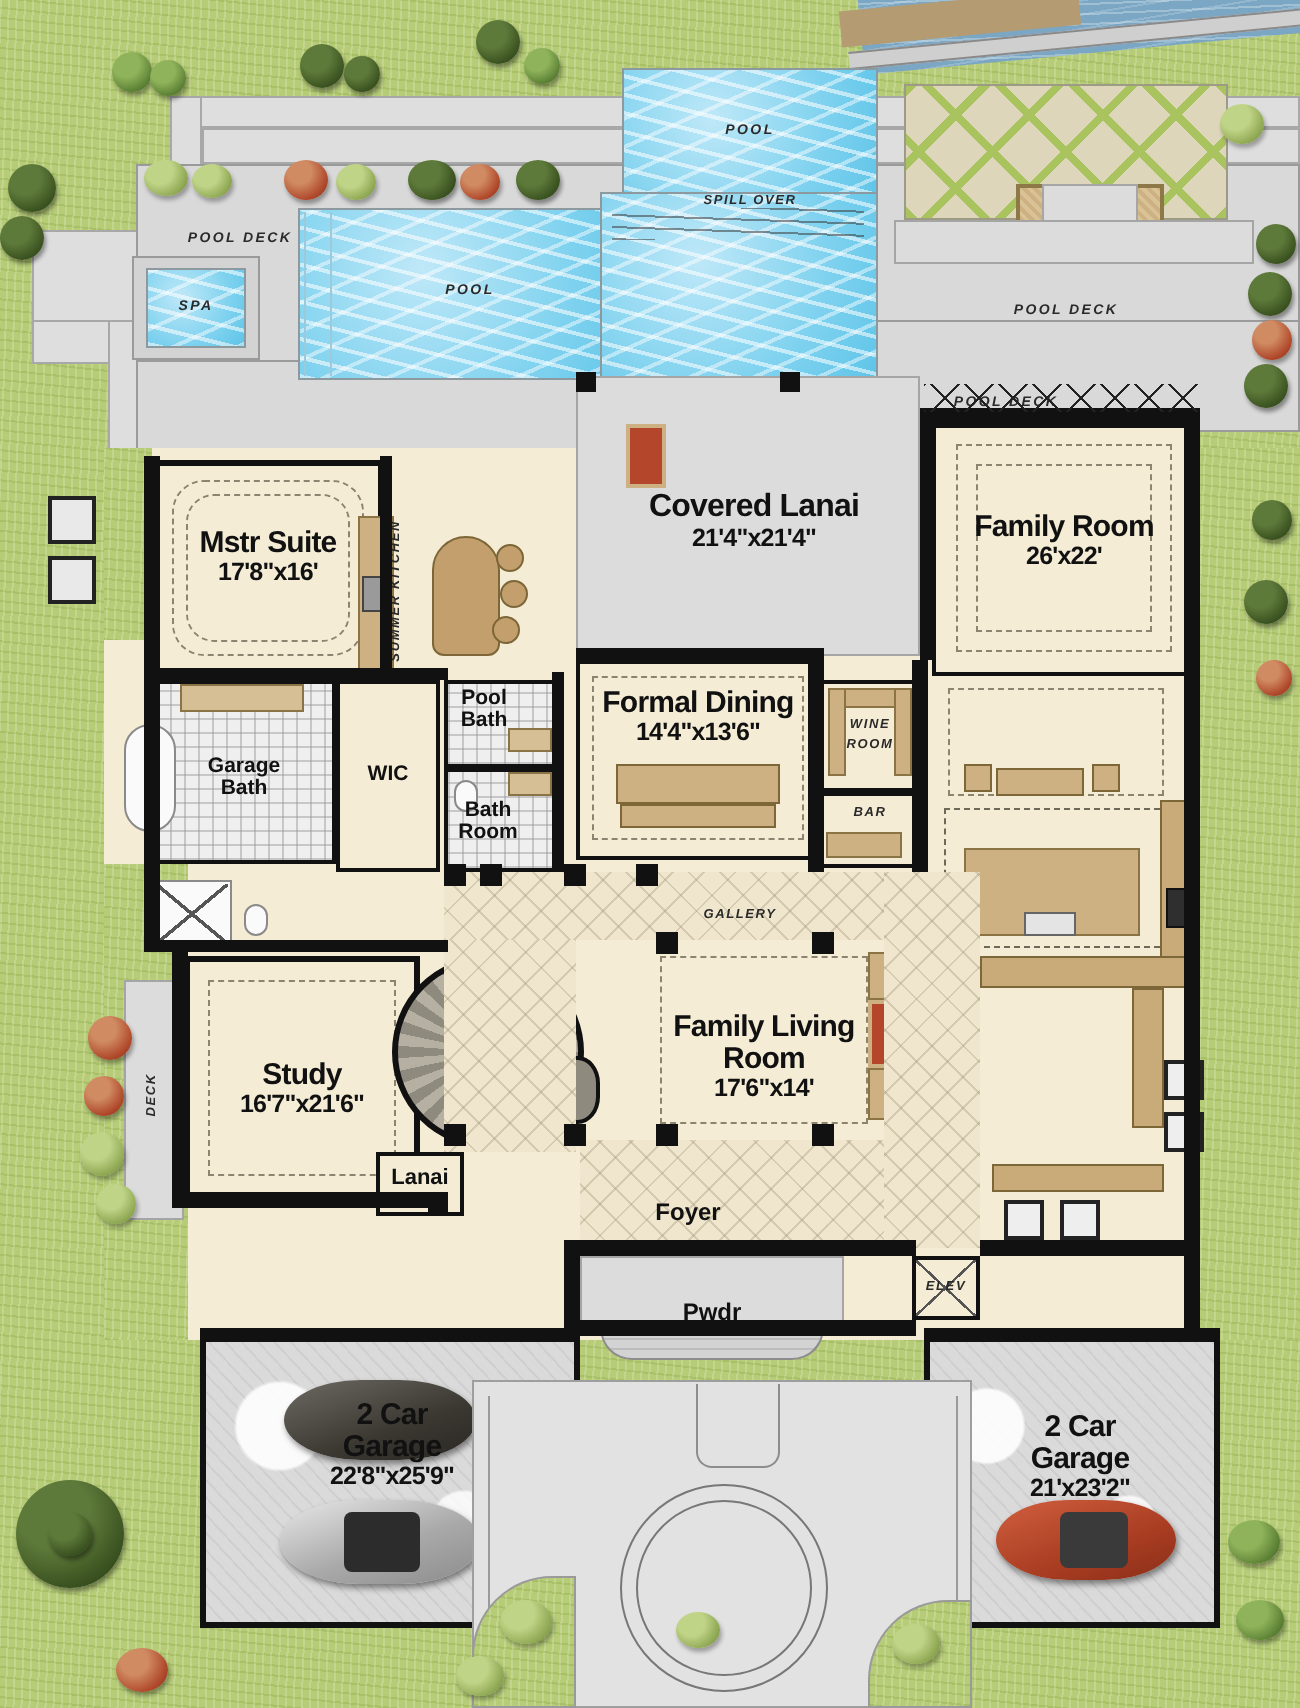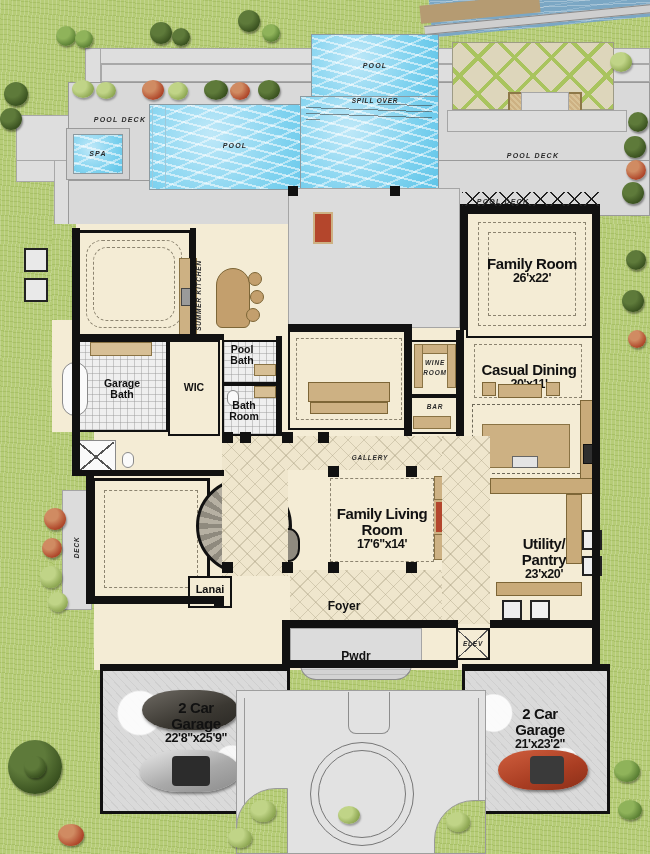--- a/index.html
+++ b/index.html
@@ -129,25 +129,33 @@
   <div class="lbl sm" style="left:196px;top:226px;width:100px;">POOL DECK</div>
   <div class="lbl sm" style="left:478px;top:152px;width:110px;">POOL DECK</div>
   <div class="lbl sm" style="left:448px;top:198px;width:110px;">POOL DECK</div>
 
   <div class="abs floor" style="left:52px;top:224px;width:556px;height:446px;"></div>
   <div class="abs grass grass-tex" style="left:52px;top:432px;width:42px;height:238px;"></div>
   <div class="abs grass grass-tex" style="left:598px;top:224px;width:52px;height:446px;"></div>
   <div class="abs grass grass-tex" style="left:52px;top:224px;width:24px;height:96px;"></div>
 
   <div class="abs deck2" style="left:288px;top:188px;width:172px;height:140px;"></div>
+  <div class="lbl rm big" style="left:312px;top:246px;width:130px;">
+    <div class="nm">Covered Lanai</div>
+    <div class="dim">21'4"x21'4"</div>
+  </div>
   <div class="abs fireplace" style="left:313px;top:212px;width:20px;height:32px;"></div>
 
   <div class="abs floor" style="left:76px;top:230px;width:116px;height:108px;border:3px solid #111;"></div>
   <div class="abs rugdash" style="left:86px;top:240px;width:96px;height:88px;border-radius:16px;"></div>
   <div class="abs rugdash" style="left:93px;top:247px;width:82px;height:74px;border-radius:14px;"></div>
+  <div class="lbl rm" style="left:86px;top:264px;width:96px;">
+    <div class="nm">Mstr Suite</div>
+    <div class="dim">17'8"x16'</div>
+  </div>
 
   <div class="abs bathtile" style="left:76px;top:340px;width:92px;height:92px;border:2px solid #111;"></div>
   <div class="abs white" style="left:62px;top:362px;width:26px;height:54px;border-radius:13px;"></div>
   <div class="abs cab2" style="left:90px;top:342px;width:62px;height:14px;"></div>
   <div class="lbl mini" style="left:84px;top:378px;width:76px;">
     <div>Garage</div>
     <div>Bath</div>
   </div>
   <div class="abs white" style="left:76px;top:440px;width:40px;height:34px;"></div>
   <div class="abs" style="left:78px;top:442px;width:36px;height:30px;
@@ -176,20 +184,24 @@
   <div class="abs bathtile" style="left:222px;top:384px;width:58px;height:52px;border:2px solid #111;"></div>
   <div class="abs cab2" style="left:254px;top:386px;width:22px;height:12px;"></div>
   <div class="abs white" style="left:227px;top:390px;width:12px;height:16px;border-radius:6px;"></div>
   <div class="lbl mini" style="left:222px;top:400px;width:44px;">
     <div>Bath</div>
     <div>Room</div>
   </div>
 
   <div class="abs floor" style="left:288px;top:330px;width:122px;height:100px;border:2px solid #111;"></div>
   <div class="abs rugdash" style="left:296px;top:338px;width:106px;height:82px;"></div>
+  <div class="lbl rm" style="left:292px;top:344px;width:114px;">
+    <div class="nm">Formal Dining</div>
+    <div class="dim">14'4"x13'6"</div>
+  </div>
   <div class="abs furn" style="left:308px;top:382px;width:82px;height:20px;"></div>
   <div class="abs furn" style="left:310px;top:402px;width:78px;height:12px;"></div>
 
   <div class="abs floor" style="left:410px;top:340px;width:50px;height:56px;border:2px solid #111;"></div>
   <div class="abs cab" style="left:414px;top:344px;width:42px;height:10px;"></div>
   <div class="abs cab" style="left:414px;top:344px;width:9px;height:44px;"></div>
   <div class="abs cab" style="left:447px;top:344px;width:9px;height:44px;"></div>
   <div class="lbl sm2" style="left:412px;top:358px;width:46px;line-height:1.5;">
     <div>WINE</div>
     <div>ROOM</div>
@@ -201,24 +213,20 @@
   <div class="abs floor" style="left:466px;top:212px;width:132px;height:126px;border:2px solid #111;"></div>
   <div class="abs rugdash" style="left:478px;top:222px;width:108px;height:104px;"></div>
   <div class="abs rugdash" style="left:488px;top:232px;width:88px;height:84px;"></div>
   <div class="lbl rm" style="left:468px;top:256px;width:128px;">
     <div class="nm">Family Room</div>
     <div class="dim">26'x22'</div>
   </div>
 
   <div class="abs floor" style="left:466px;top:338px;width:132px;height:62px;"></div>
   <div class="abs rugdash" style="left:474px;top:344px;width:108px;height:54px;"></div>
-  <div class="lbl rm" style="left:468px;top:362px;width:122px;">
-    <div class="nm">Casual Dining</div>
-    <div class="dim">20'x11'</div>
-  </div>
   <div class="abs furn" style="left:498px;top:384px;width:44px;height:14px;"></div>
   <div class="abs furn" style="left:482px;top:382px;width:14px;height:14px;"></div>
   <div class="abs furn" style="left:546px;top:382px;width:14px;height:14px;"></div>
 
   <div class="abs floor" style="left:466px;top:400px;width:132px;height:78px;"></div>
   <div class="abs dashbox" style="left:472px;top:404px;width:118px;height:70px;"></div>
   <div class="lbl rm" style="left:470px;top:430px;width:112px;">
     <div class="nm">Kitchen</div>
     <div class="dim">18'4"x22'</div>
   </div>
@@ -247,35 +255,34 @@
   <div class="abs deck2" style="left:290px;top:628px;width:132px;height:36px;"></div>
   <div class="lbl mini" style="left:326px;top:650px;width:60px;font-size:12px;">Pwdr</div>
 
   <div class="abs floor" style="left:456px;top:628px;width:34px;height:32px;border:2px solid #111;"></div>
   <div class="abs" style="left:458px;top:630px;width:30px;height:28px;
               background:linear-gradient(to top right,transparent 48%,#555 48%,#555 51%,transparent 51%),
                          linear-gradient(to bottom right,transparent 48%,#555 48%,#555 51%,transparent 51%);"></div>
   <div class="lbl sm2" style="left:456px;top:641px;width:34px;">ELEV</div>
 
   <div class="abs floor" style="left:490px;top:478px;width:108px;height:150px;"></div>
-  <div class="lbl rm" style="left:492px;top:536px;width:104px;">
-    <div class="nm">Utility/</div>
-    <div class="nm">Pantry</div>
-    <div class="dim">23'x20'</div>
-  </div>
   <div class="abs counter" style="left:490px;top:478px;width:108px;height:16px;"></div>
   <div class="abs counter" style="left:566px;top:494px;width:16px;height:70px;"></div>
   <div class="abs counter" style="left:496px;top:582px;width:86px;height:14px;"></div>
   <div class="abs" style="left:582px;top:530px;width:20px;height:20px;background:#eee;border:2px solid #222;"></div>
   <div class="abs" style="left:582px;top:556px;width:20px;height:20px;background:#eee;border:2px solid #222;"></div>
   <div class="abs" style="left:502px;top:600px;width:20px;height:20px;background:#eee;border:2px solid #222;"></div>
   <div class="abs" style="left:530px;top:600px;width:20px;height:20px;background:#eee;border:2px solid #222;"></div>
 
   <div class="abs floor" style="left:92px;top:478px;width:118px;height:122px;border:3px solid #111;"></div>
   <div class="abs rugdash" style="left:104px;top:490px;width:94px;height:98px;"></div>
+  <div class="lbl rm" style="left:96px;top:530px;width:110px;">
+    <div class="nm">Study</div>
+    <div class="dim">16'7"x21'6"</div>
+  </div>
 
   <div class="abs" style="left:196px;top:478px;width:96px;height:96px;border-radius:50%;
               background:conic-gradient(from 10deg,#8f8a7e 0 8deg,#b6b0a2 8deg 16deg,#8f8a7e 16deg 24deg,
                          #b6b0a2 24deg 32deg,#8f8a7e 32deg 40deg,#b6b0a2 40deg 48deg,#8f8a7e 48deg 56deg,
                          #b6b0a2 56deg 64deg,#8f8a7e 64deg 72deg,#b6b0a2 72deg 80deg,#8f8a7e 80deg 88deg,
                          #b6b0a2 88deg 96deg,#8f8a7e 96deg 104deg,#b6b0a2 104deg 112deg,#8f8a7e 112deg 120deg,
                          #b6b0a2 120deg 128deg,#8f8a7e 128deg 136deg,#b6b0a2 136deg 144deg,#8f8a7e 144deg 152deg,
                          #b6b0a2 152deg 160deg,#8f8a7e 160deg 168deg,#b6b0a2 168deg 176deg,#8f8a7e 176deg 184deg,
                          #b6b0a2 184deg 192deg,#8f8a7e 192deg 200deg,#b6b0a2 200deg 208deg,#8f8a7e 208deg 216deg,
                          #b6b0a2 216deg 224deg,#8f8a7e 224deg 232deg,#b6b0a2 232deg 240deg,#8f8a7e 240deg 248deg,

